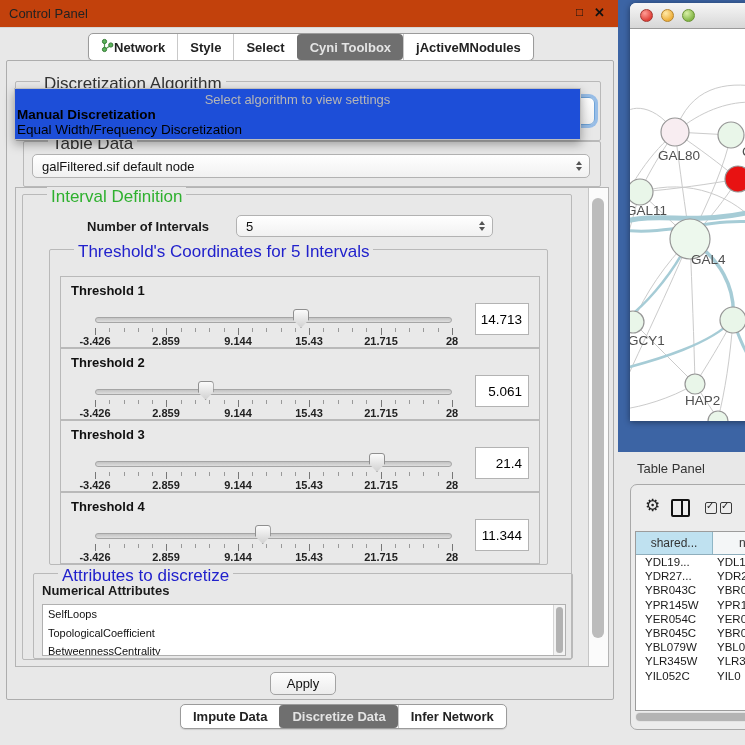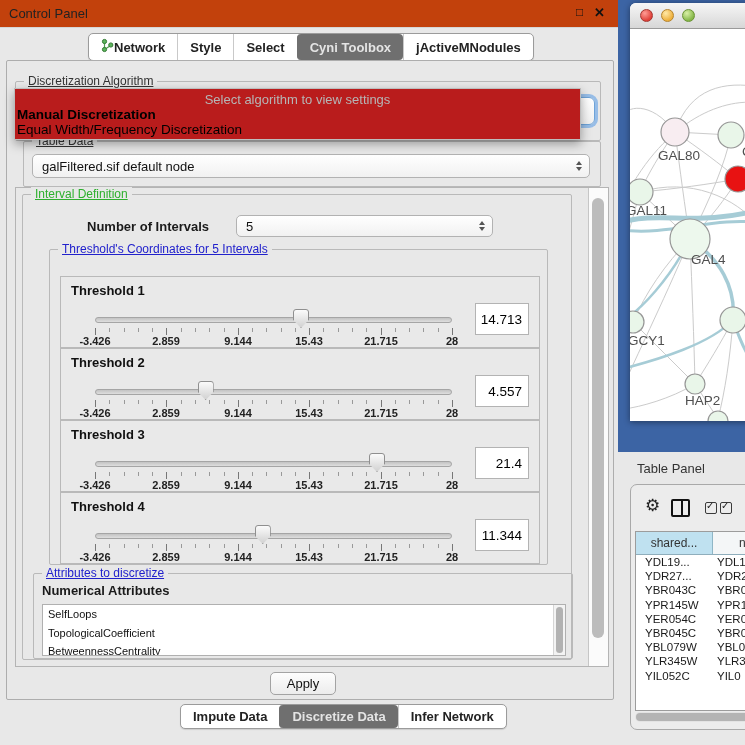--- a/index.html
+++ b/index.html
@@ -17,37 +17,37 @@
   .seg{position:absolute;display:flex;background:#fff;border:1px solid #9b9b9b;border-radius:5px;
        overflow:hidden;font-size:13px;font-weight:600;color:#222;box-shadow:0 1px 1px rgba(0,0,0,.12);}
   .seg .item{padding:4px 12px;border-left:1px solid #c9c9c9;display:flex;align-items:center;white-space:nowrap;}
   .seg .item:first-child{border-left:none;}
   .seg .item.active{background:#6f6f6f;color:#e4e4e4;border-left-color:#6f6f6f;border-radius:4px;}
 
   .main-panel{position:absolute;left:6px;top:60px;width:606px;height:638px;
               border:1px solid #adadad;background:#e8e8e8;border-radius:2px;}
 
   .group{position:absolute;border:1px solid #b9b9b9;border-radius:2px;}
-  .gtitle{position:absolute;top:-8px;left:8px;background:#e8e8e8;padding:0 4px;font-size:12px;white-space:nowrap;text-decoration:underline;}
+  .gtitle{position:absolute;top:-8px;left:24px;background:#e8e8e8;padding:0 4px;font-size:17px;white-space:nowrap;}
   .gtitle.green{color:#2eb02e;}
   .gtitle.blue{color:#2121cc;}
   .gtitle.plain{color:#333;}
 
   .mcombo{background:linear-gradient(#ffffff,#f1f1f1);border:1px solid #b2b2b2;border-radius:5px;
           display:flex;align-items:center;font-size:13px;color:#111;box-sizing:border-box;}
   .mcombo .val{padding-left:9px;white-space:nowrap;overflow:hidden;}
   .stepper{margin-left:auto;margin-right:7px;display:flex;flex-direction:column;gap:2px;}
   .tri-up{width:0;height:0;border-left:3.5px solid transparent;border-right:3.5px solid transparent;border-bottom:4.5px solid #555;}
   .tri-down{width:0;height:0;border-left:3.5px solid transparent;border-right:3.5px solid transparent;border-top:4.5px solid #555;}
 
   .combo-focus{position:absolute;left:24px;top:36px;width:562px;height:26px;border-radius:6px;
                border:1px solid #6ea3d8;background:linear-gradient(#fff,#f0f0f0);
                box-shadow:0 0 0 3px rgba(96,160,230,.6);}
 
-  .popup{position:absolute;left:7px;top:27px;width:565px;height:50px;background:#b91c1c;
+  .popup{position:absolute;left:7px;top:27px;width:565px;height:50px;background:#1d4ed8;
          border:1px solid #bdbdbd;box-shadow:0 4px 10px rgba(0,0,0,.35);z-index:6;font-size:13px;}
   .popup .hint{text-align:center;color:#b6b6b6;margin-top:3px;font-size:13px;}
   .popup .opt{padding-left:2px;font-size:13.5px;line-height:15px;color:#000;}
   .popup .opt.b{font-weight:bold;}
 
   .scrollpane{position:absolute;left:8px;top:126px;width:592px;height:478px;
               border:1px solid #b4b4b4;background:#e8e8e8;}
   .vsb{position:absolute;right:0;top:0;bottom:0;width:19px;background:#fbfbfb;border-left:1px solid #c6c6c6;}
   .vsb .thumb{position:absolute;left:3px;width:12px;background:#bcbcbc;border-radius:7px;}
 
@@ -214,21 +214,21 @@
             <span class="th-label">Threshold 2</span>
             <div class="th-track"></div>
             <div class="th-thumb" style="left: 144.67px;"></div>
             <div class="th-ticks"></div>
             <span class="ax p0">-3.426</span>
             <span class="ax p1">2.859</span>
             <span class="ax p2">9.144</span>
             <span class="ax p3">15.43</span>
             <span class="ax p4">21.715</span>
             <span class="ax p5">28</span>
-            <div class="val-box">4.557</div>
+            <div class="val-box">5.061</div>
           </div>
 
           <div class="th-panel" style="top:158px;">
             <span class="th-label">Threshold 3</span>
             <div class="th-track"></div>
             <div class="th-thumb" style="left: 316.03px;"></div>
             <div class="th-ticks"></div>
             <span class="ax p0">-3.426</span>
             <span class="ax p1">2.859</span>
             <span class="ax p2">9.144</span>

